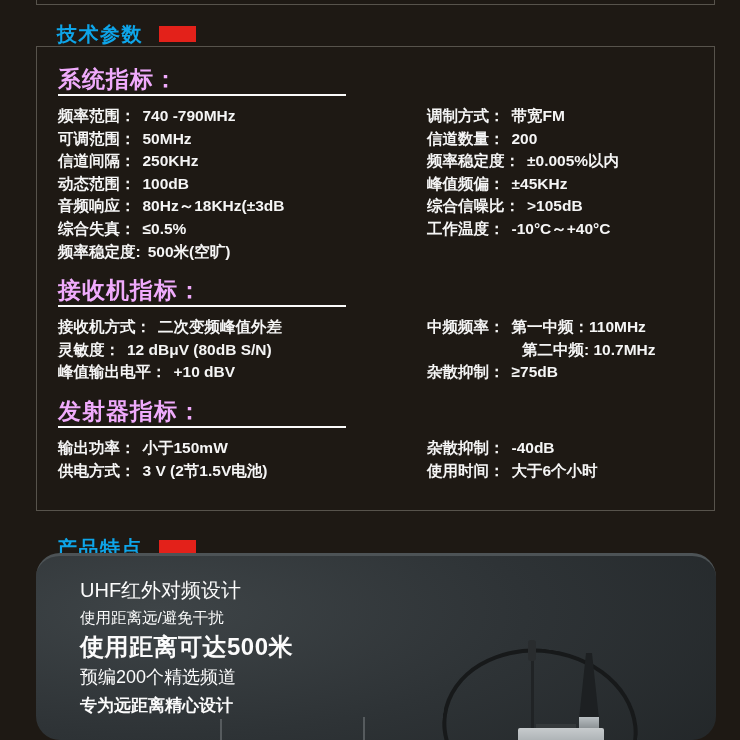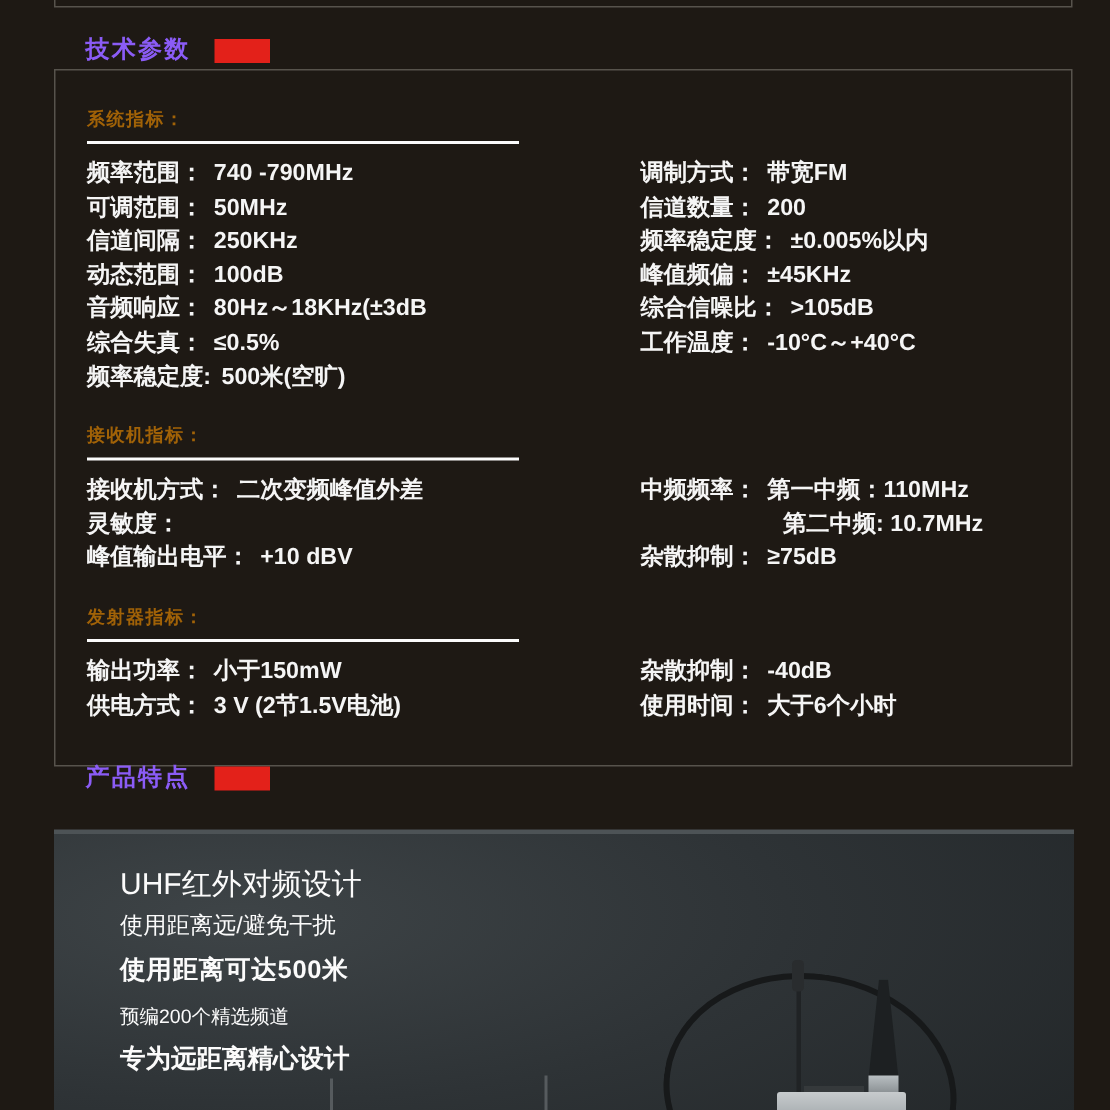--- a/index.html
+++ b/index.html
@@ -9,56 +9,56 @@
     font-family:"Liberation Sans","DejaVu Sans",sans-serif;
   }
   
   .prev-remnant{
     position:absolute;left:36px;top:-42px;width:679px;height:47px;
     border:1px solid #57534c;box-sizing:border-box;
   }
   
   .sec-hdr{position:absolute;left:57px;display:flex;align-items:center;}
   .sec-hdr--tech{top:24px;}
-  .sec-hdr--feat{top:509px;text-align:right;}
-  .sec-hdr__text{color:#8b5cf6;font-size:16px;font-weight:bold;letter-spacing:1.5px;line-height:20px;}
+  .sec-hdr--feat{top:538px;text-align:right;}
+  .sec-hdr__text{color:#0ea5e9;font-size:20px;font-weight:bold;letter-spacing:1.5px;line-height:20px;}
   .sec-hdr__badge{width:37px;height:16px;background:#e3211a;margin-left:16px;}
   
   .panel{
     position:absolute;left:36px;top:46px;width:679px;height:465px;
     border:1px solid #57534c;box-sizing:border-box;
     padding:20px 0 0 21px;overflow:hidden;
   }
   .spec-group + .spec-group{margin-top:15px;}
   .group-title{
-    margin:0;color:#a16207;font-size:12px;font-weight:bold;
+    margin:0;color:#f0abfc;font-size:23px;font-weight:bold;
     letter-spacing:1px;line-height:24px;
   }
   .group-underline{width:288px;height:2px;background:#fbfbfb;margin:3px 0 9px;}
   .cols{display:flex;align-items:flex-start;}
   .col-left{width:321px;flex:none;}
   .col-right{flex:1;margin-left:48px;}
   .spec-row{
     display:flex;white-space:nowrap;line-height:22.6px;
     color:#f5f5f5;font-size:15.5px;font-weight:600;
   }
   .spec-row.indent{padding-left:88px;align-items:flex-end;}
   .spec-label{margin-right:7px;}
   
   .photo{
     position:absolute;left:36px;top:553px;width:680px;height:187px;
     background:radial-gradient(ellipse 120% 150% at 18% 30%, #3e4447 0%, #2e3336 45%, #212527 90%);
-    border-top:3px solid #4d5356;box-sizing:border-box;overflow:hidden;
+    border-top:3px solid #4d5356;box-sizing:border-box;overflow:hidden;border-radius:24px;
   }
   .photo-text{position:absolute;left:44px;top:22px;color:#fbfbfb;}
   .ft{margin:0;}
   .ft-1{font-size:20px;font-weight:500;line-height:24px;margin-bottom:6px;}
   .ft-2{font-size:15.5px;font-weight:400;line-height:20px;margin-bottom:3px;}
-  .ft-3{font-size:17px;font-weight:bold;line-height:32px;letter-spacing:0.5px;margin-bottom:3px;}
-  .ft-4{font-size:13px;font-weight:400;line-height:23px;margin-bottom:5px;}
+  .ft-3{font-size:24px;font-weight:bold;line-height:32px;letter-spacing:0.5px;margin-bottom:3px;}
+  .ft-4{font-size:18px;font-weight:400;line-height:23px;margin-bottom:5px;}
   .ft-5{font-size:17px;font-weight:700;line-height:23px;}
   
   .bg-antenna{position:absolute;width:2px;background:#565b5e;}
   .bg-antenna--1{left:184px;top:163px;height:24px;}
   .bg-antenna--2{left:327px;top:161px;height:26px;}
   .cable{
     position:absolute;left:406px;top:93px;width:196px;height:158px;
     border:4px solid #17191a;border-bottom-color:transparent;
     border-radius:50%;box-sizing:border-box;transform:rotate(8deg);
   }
@@ -161,20 +161,21 @@
       <h3 class="group-title">接收机指标：</h3>
       <div class="group-underline"></div>
       <div class="cols">
         <div class="col-left">
             <div class="spec-row">
               <span class="spec-label">接收机方式：</span>
               <span class="spec-value">二次变频峰值外差</span>
             </div>
             <div class="spec-row">
               <span class="spec-label">灵敏度：</span>
+              <span class="spec-value">12 dBμV (80dB S/N)</span>
             </div>
             <div class="spec-row">
               <span class="spec-label">峰值输出电平：</span>
               <span class="spec-value">+10 dBV</span>
             </div>
           </div>
         <div class="col-right">
             <div class="spec-row">
               <span class="spec-label">中频频率：</span>
               <span class="spec-value">第一中频：110MHz</span>

